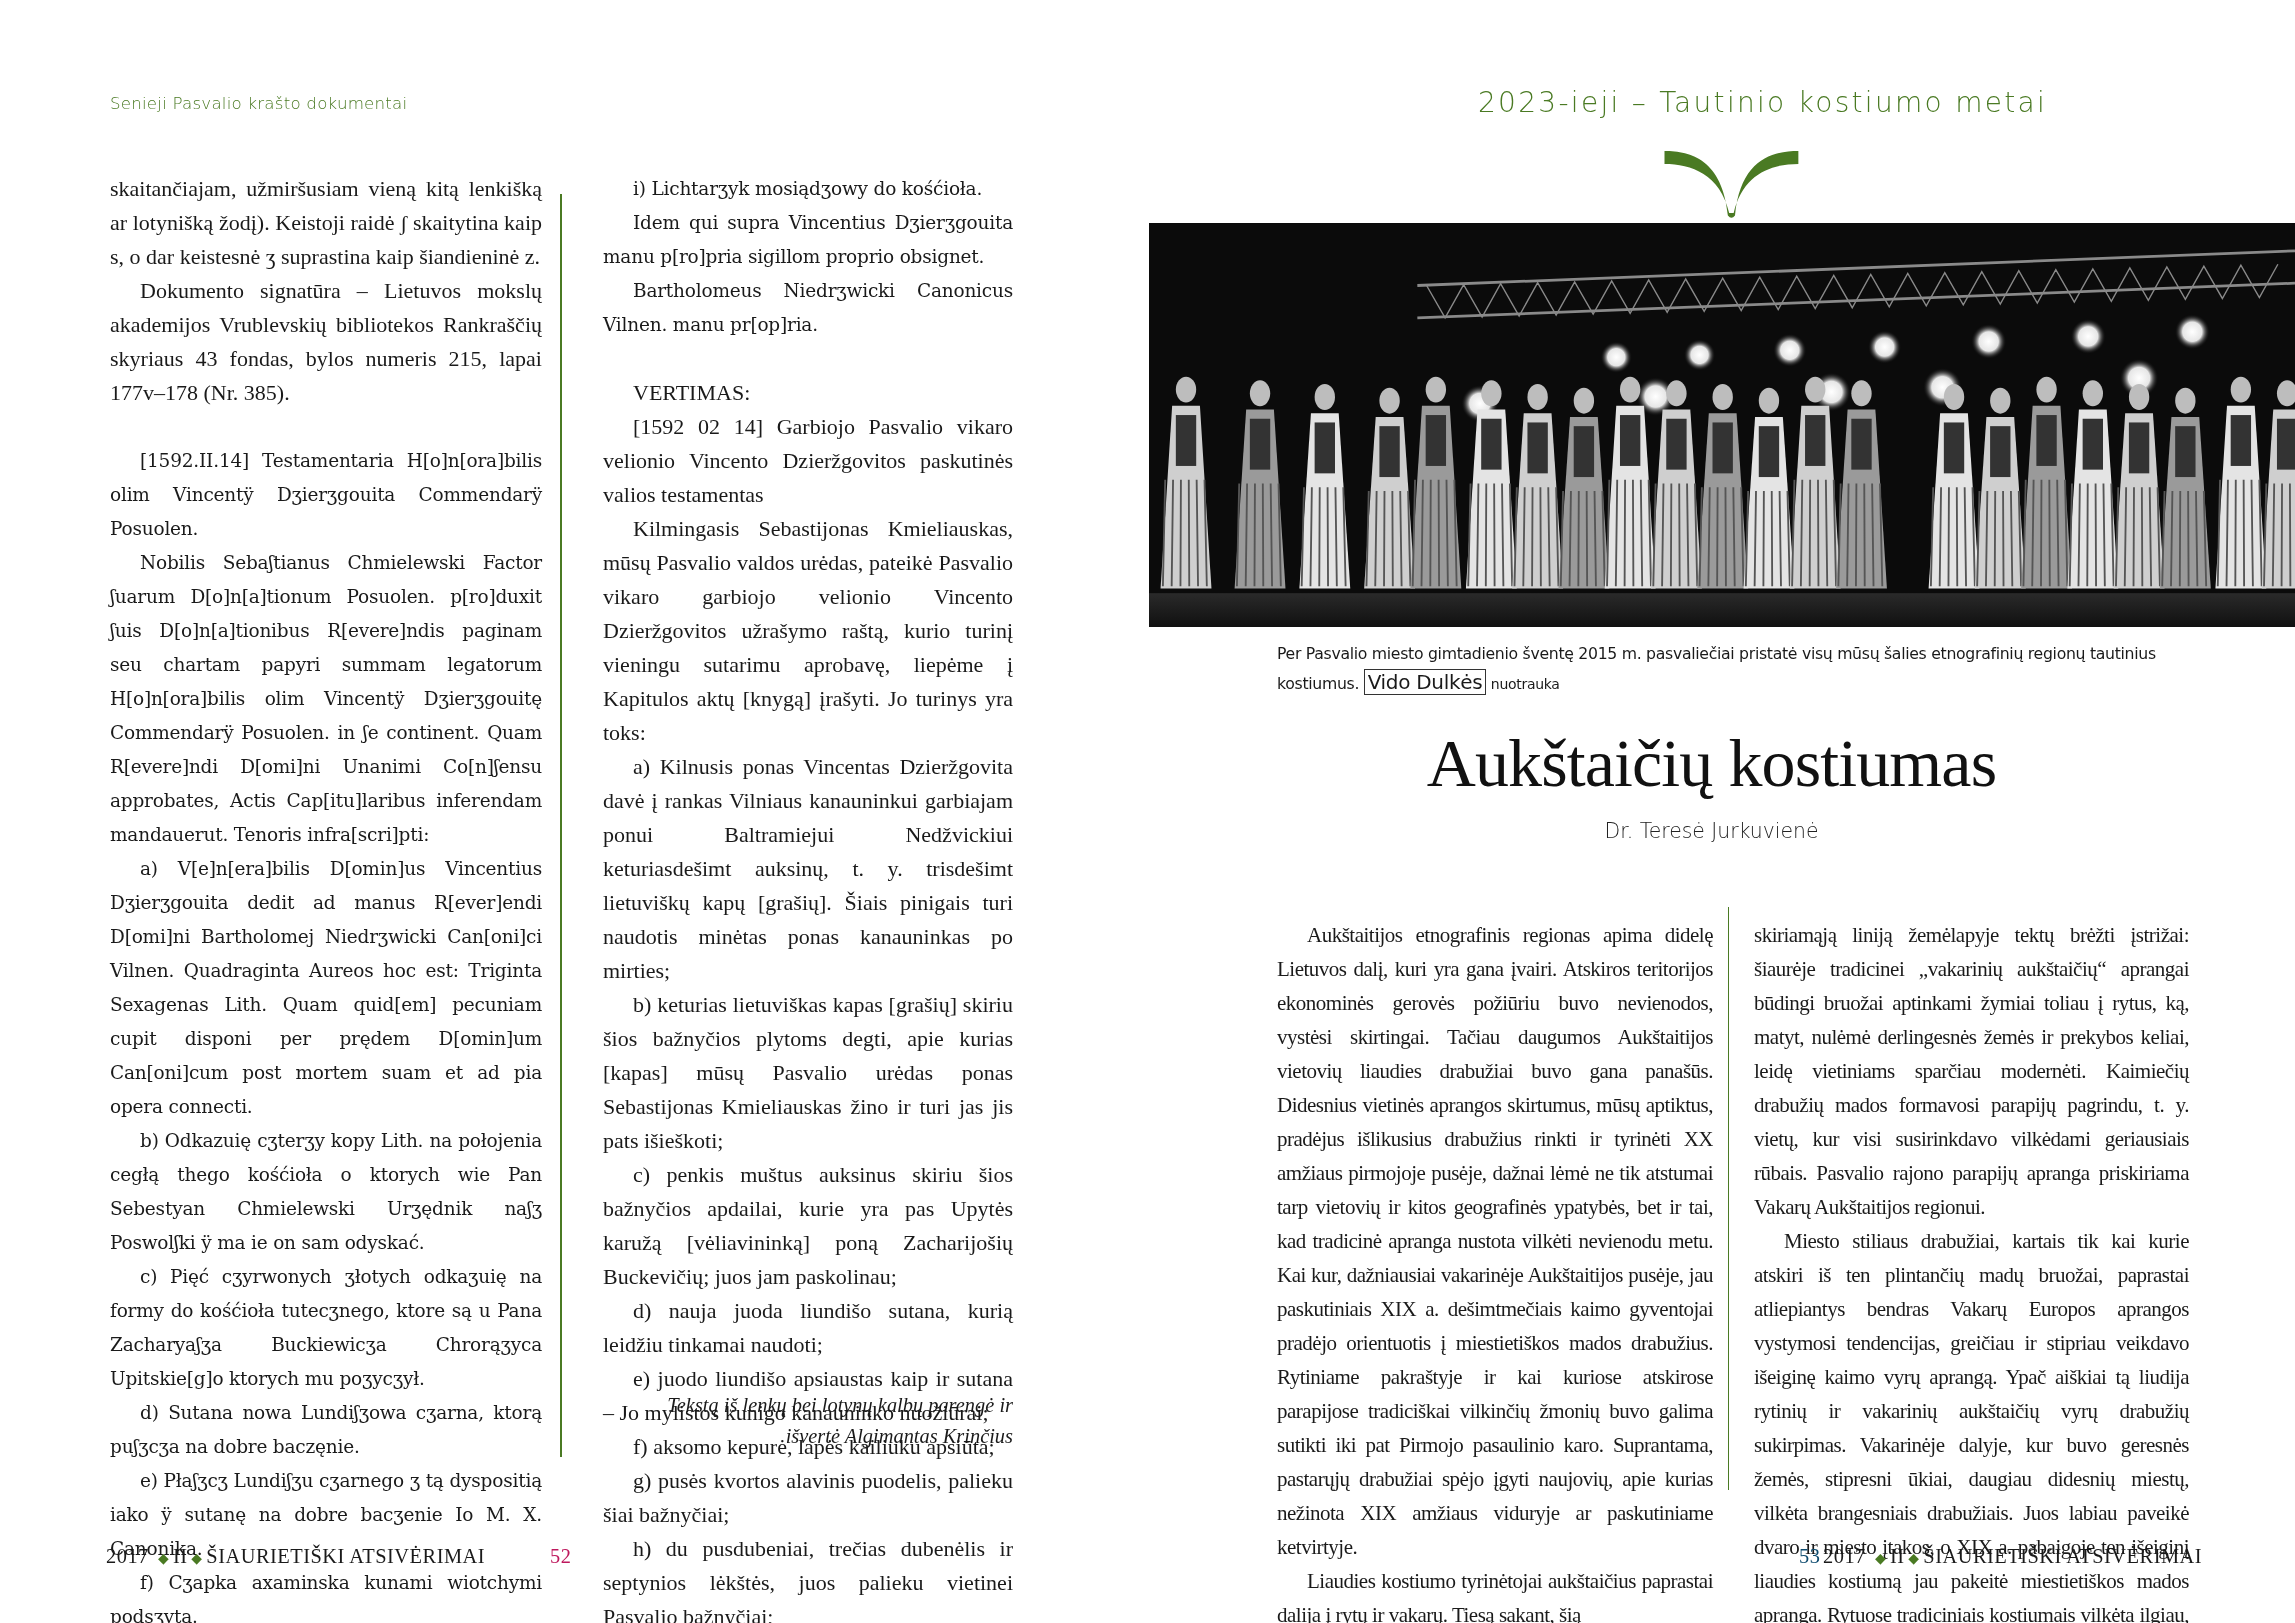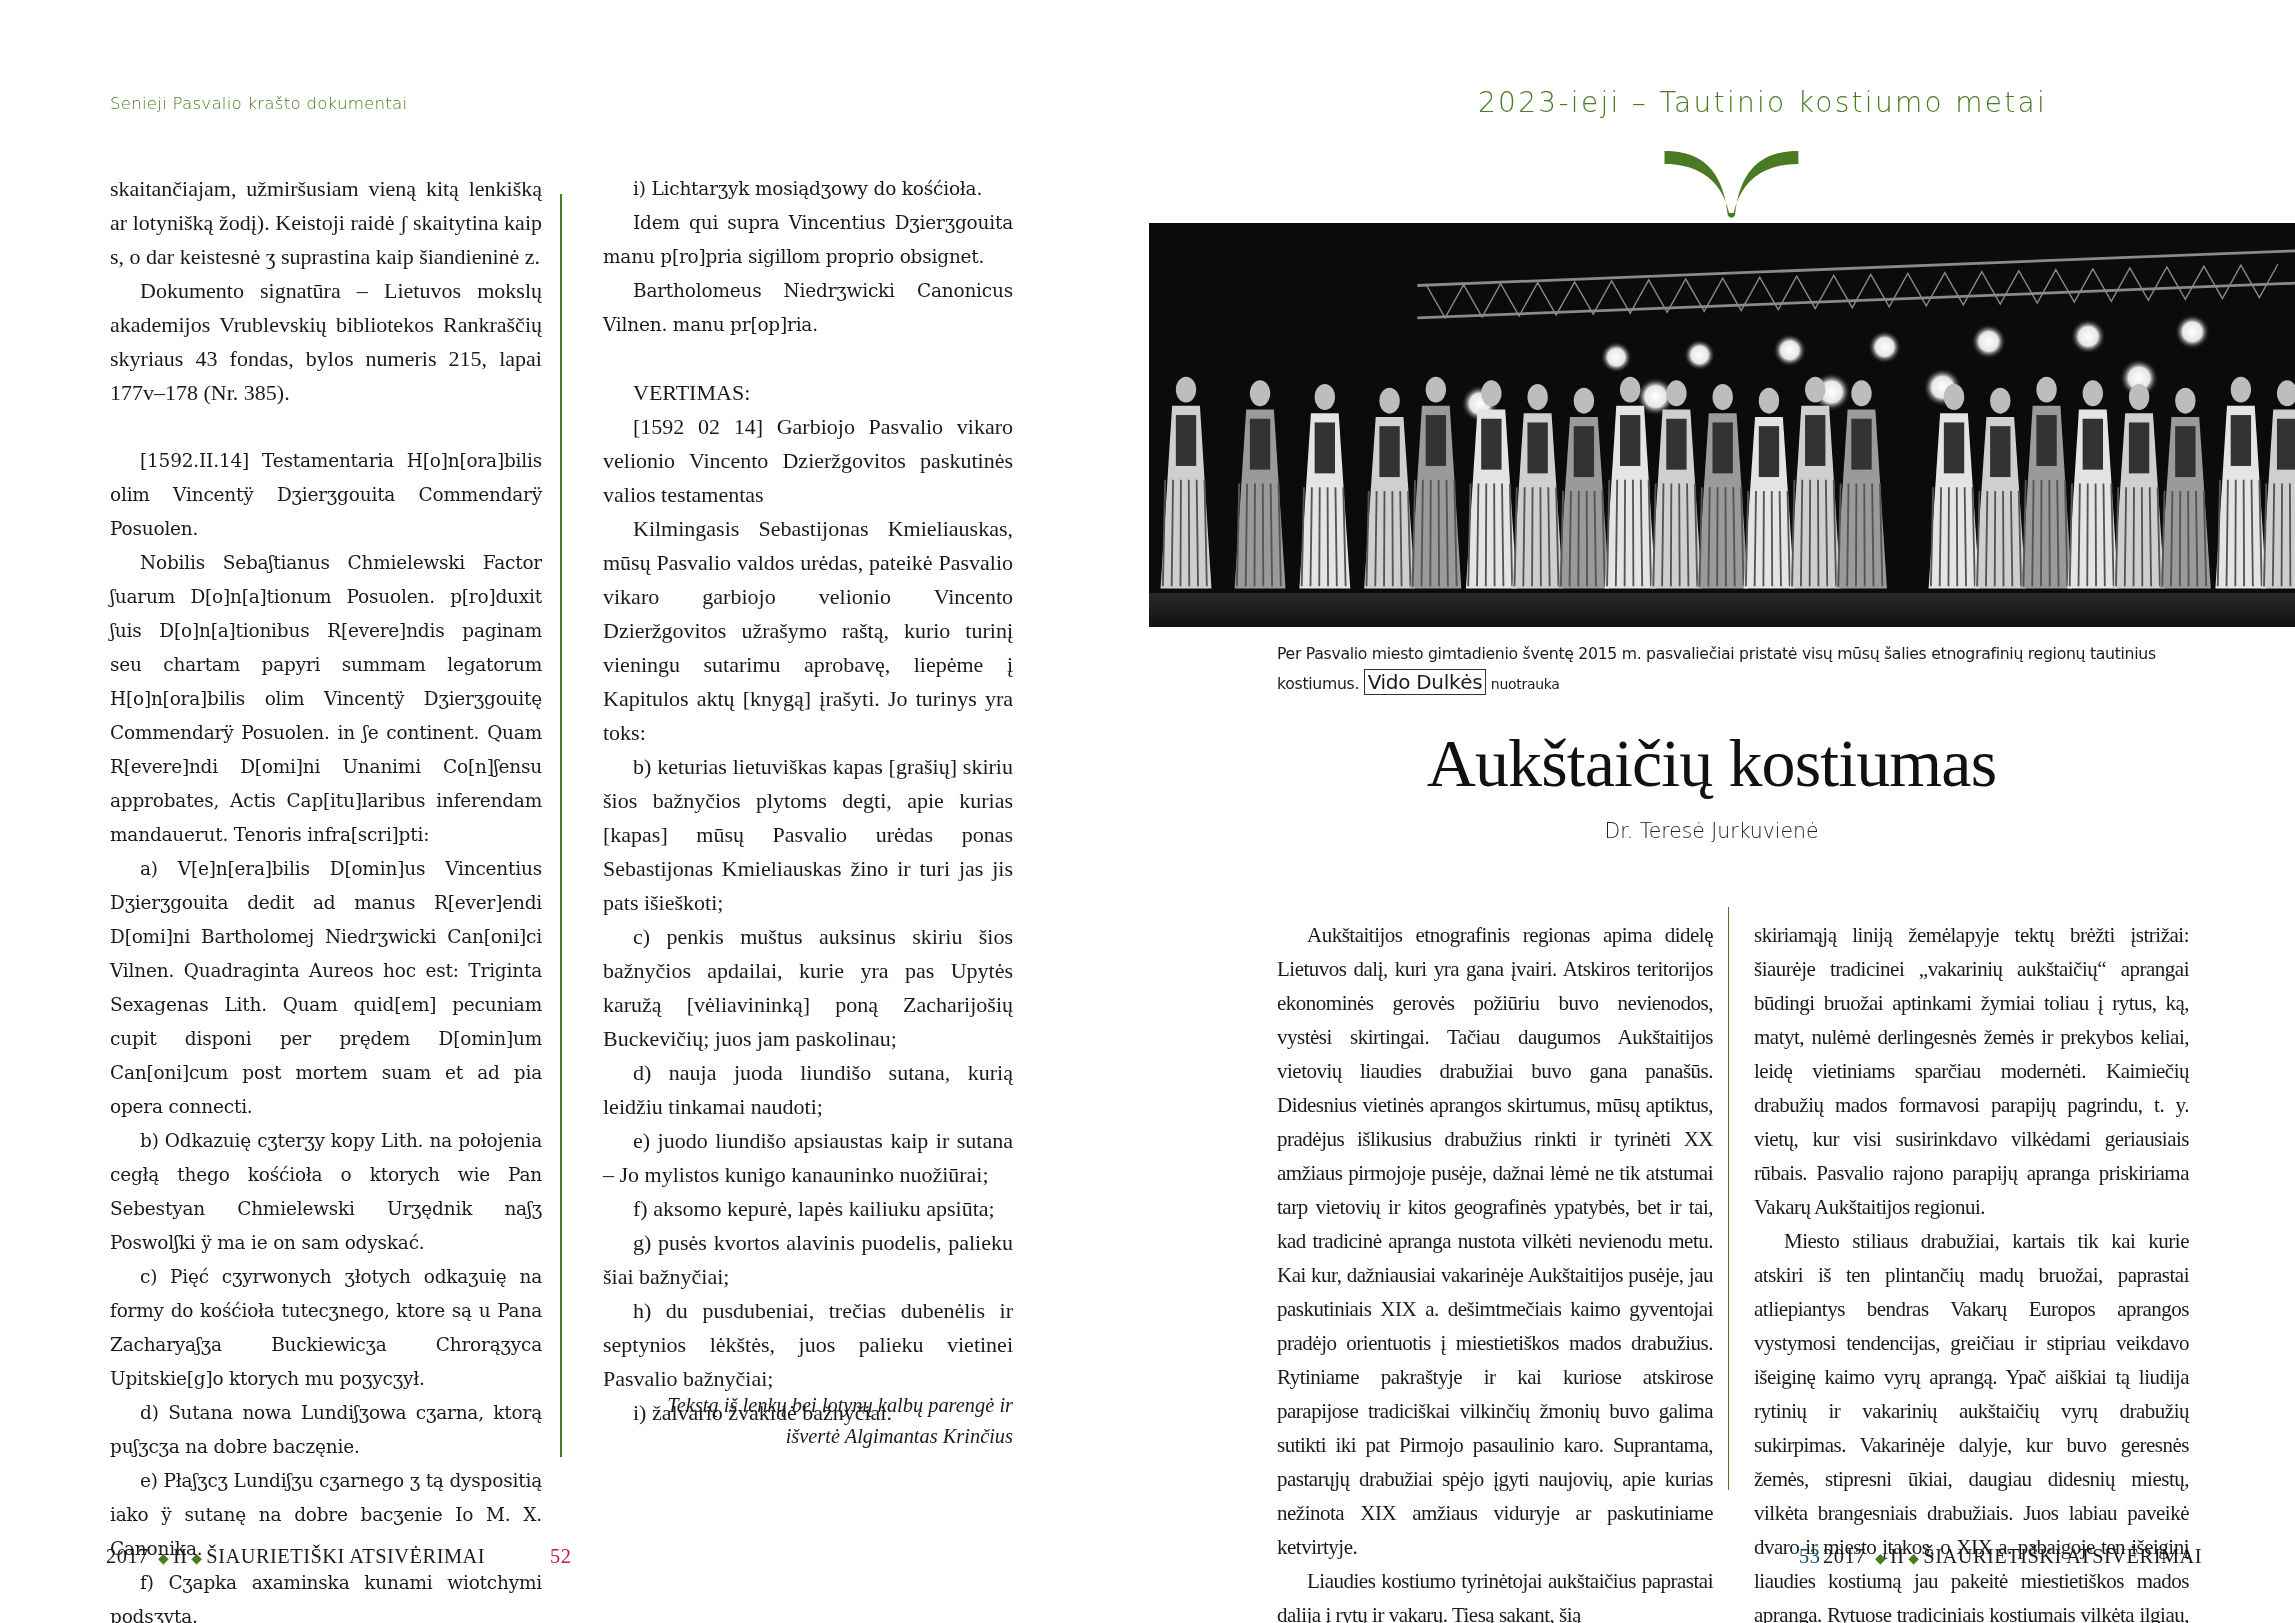--- a/index.html
+++ b/index.html
@@ -53,20 +53,21 @@
     <p class="col-latin">f) Cʒapka axaminska kunami wiotchymi podsʒyta.</p>
   </div>
 <div class="divider div1"></div>
 <div class="col c2" id="col2">
     <p class="col-latin">i) Lichtarʒyk mosiądʒowy do kośćioła.</p>
     <p class="col-latin">Idem qui supra Vincentius Dʒierʒgouita manu p[ro]pria sigillom proprio obsignet.</p>
     <p class="col-latin">Bartholomeus Niedrʒwicki Canonicus Vilnen. manu pr[op]ria.</p>
     <p class="gap">VERTIMAS:</p>
     <p>[1592 02 14] Garbiojo Pasvalio vikaro velionio Vincento Dzieržgovitos paskutinės valios testamentas</p>
     <p>Kilmingasis Sebastijonas Kmieliauskas, mūsų Pasvalio valdos urėdas, pateikė Pasvalio vikaro garbiojo velionio Vincento Dzieržgovitos užrašymo raštą, kurio turinį vieningu sutarimu aprobavę, liepėme į Kapitulos aktų [knygą] įrašyti. Jo turinys yra toks:</p>
+    <p>a) Kilnusis ponas Vincentas Dzieržgovita davė į rankas Vilniaus kanauninkui garbiajam ponui Baltramiejui Nedžvickiui keturiasdešimt auksinų, t. y. trisdešimt lietuviškų kapų [grašių]. Šiais pinigais turi naudotis minėtas ponas kanauninkas po mirties;</p>
     <p>b) keturias lietuviškas kapas [grašių] skiriu šios bažnyčios plytoms degti, apie kurias [kapas] mūsų Pasvalio urėdas ponas Sebastijonas Kmieliauskas žino ir turi jas jis pats išieškoti;</p>
     <p>c) penkis muštus auksinus skiriu šios bažnyčios apdailai, kurie yra pas Upytės karužą [vėliavininką] poną Zacharijošių Buckevičių; juos jam paskolinau;</p>
     <p>d) nauja juoda liundišo sutana, kurią leidžiu tinkamai naudoti;</p>
     <p>e) juodo liundišo apsiaustas kaip ir sutana – Jo mylistos kunigo kanauninko nuožiūrai;</p>
     <p>f) aksomo kepurė, lapės kailiuku apsiūta;</p>
     <p>g) pusės kvortos alavinis puodelis, palieku šiai bažnyčiai;</p>
     <p>h) du pusdubeniai, trečias dubenėlis ir septynios lėkštės, juos palieku vietinei Pasvalio bažnyčiai;</p>
     <p>i) žalvario žvakidė bažnyčiai.</p>
   </div>
 

